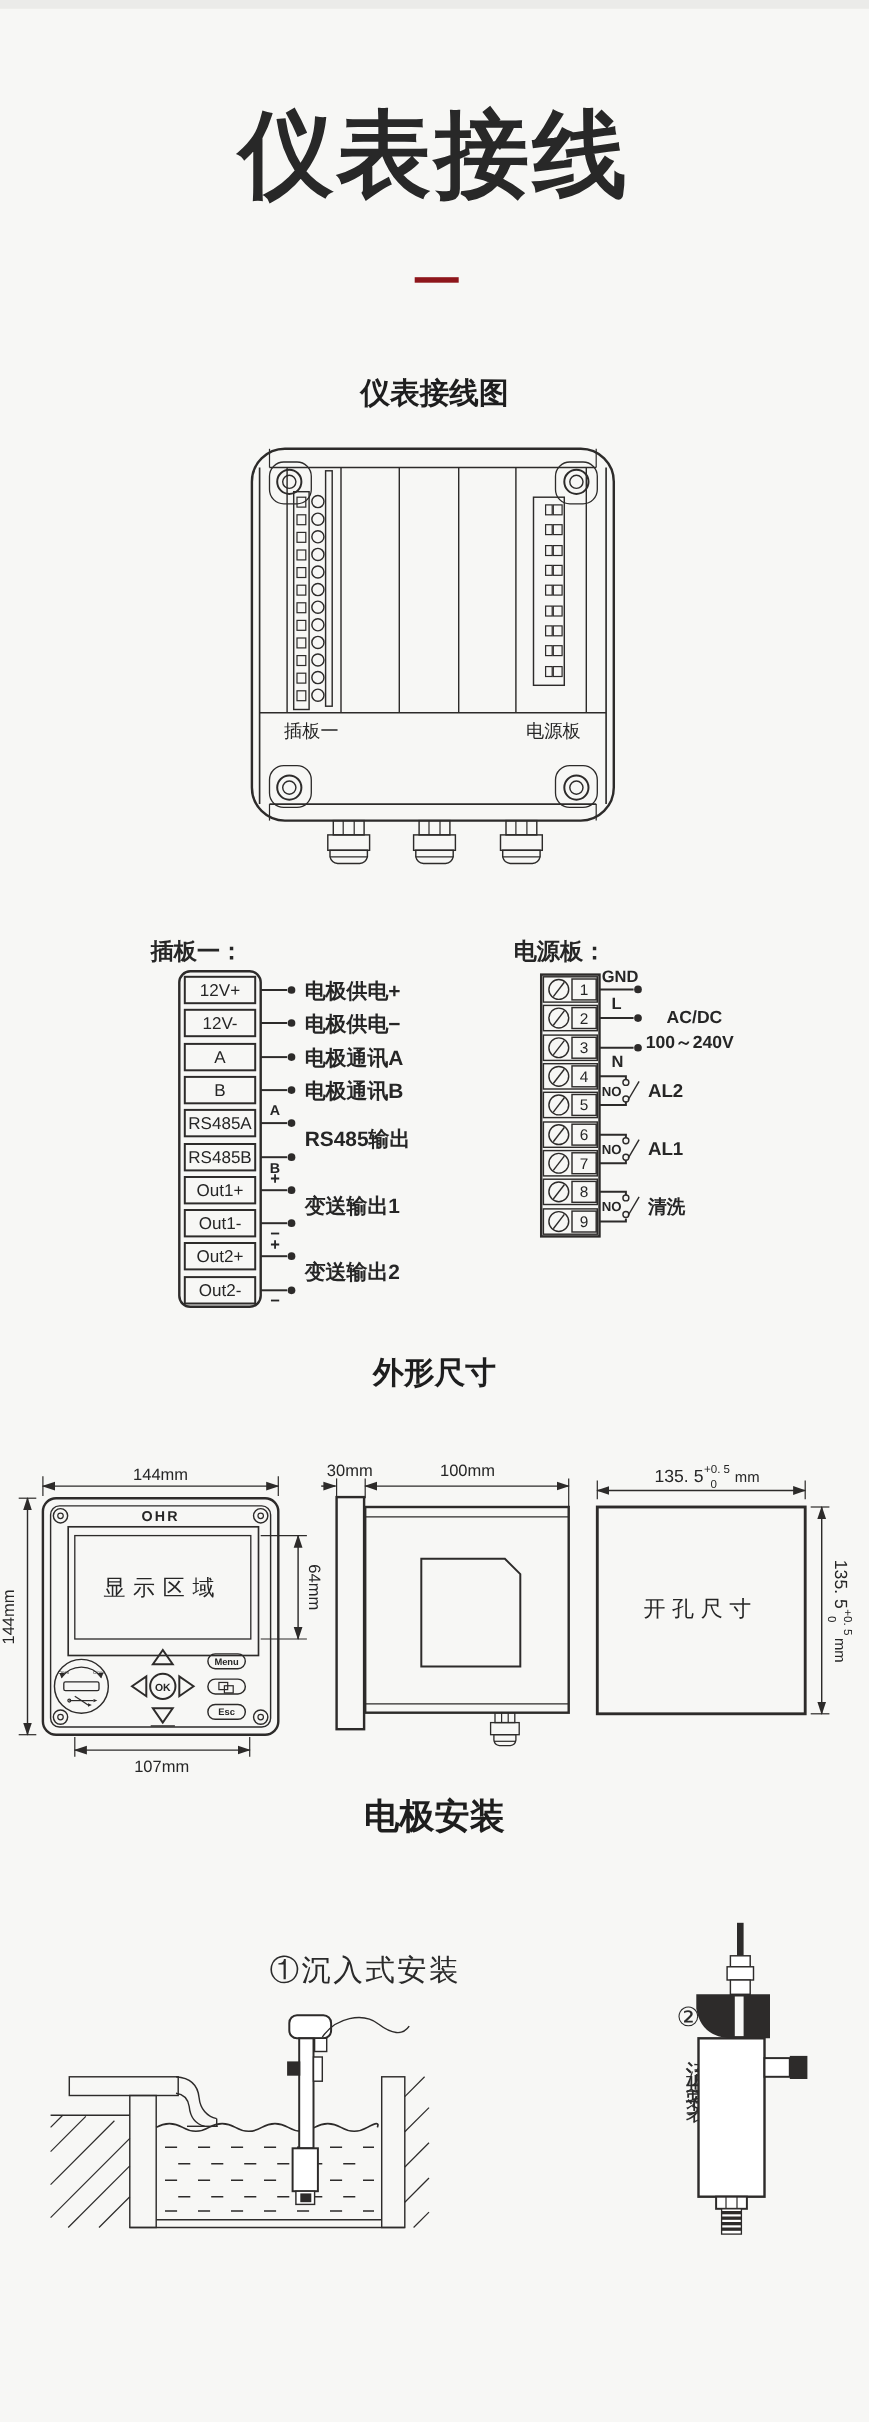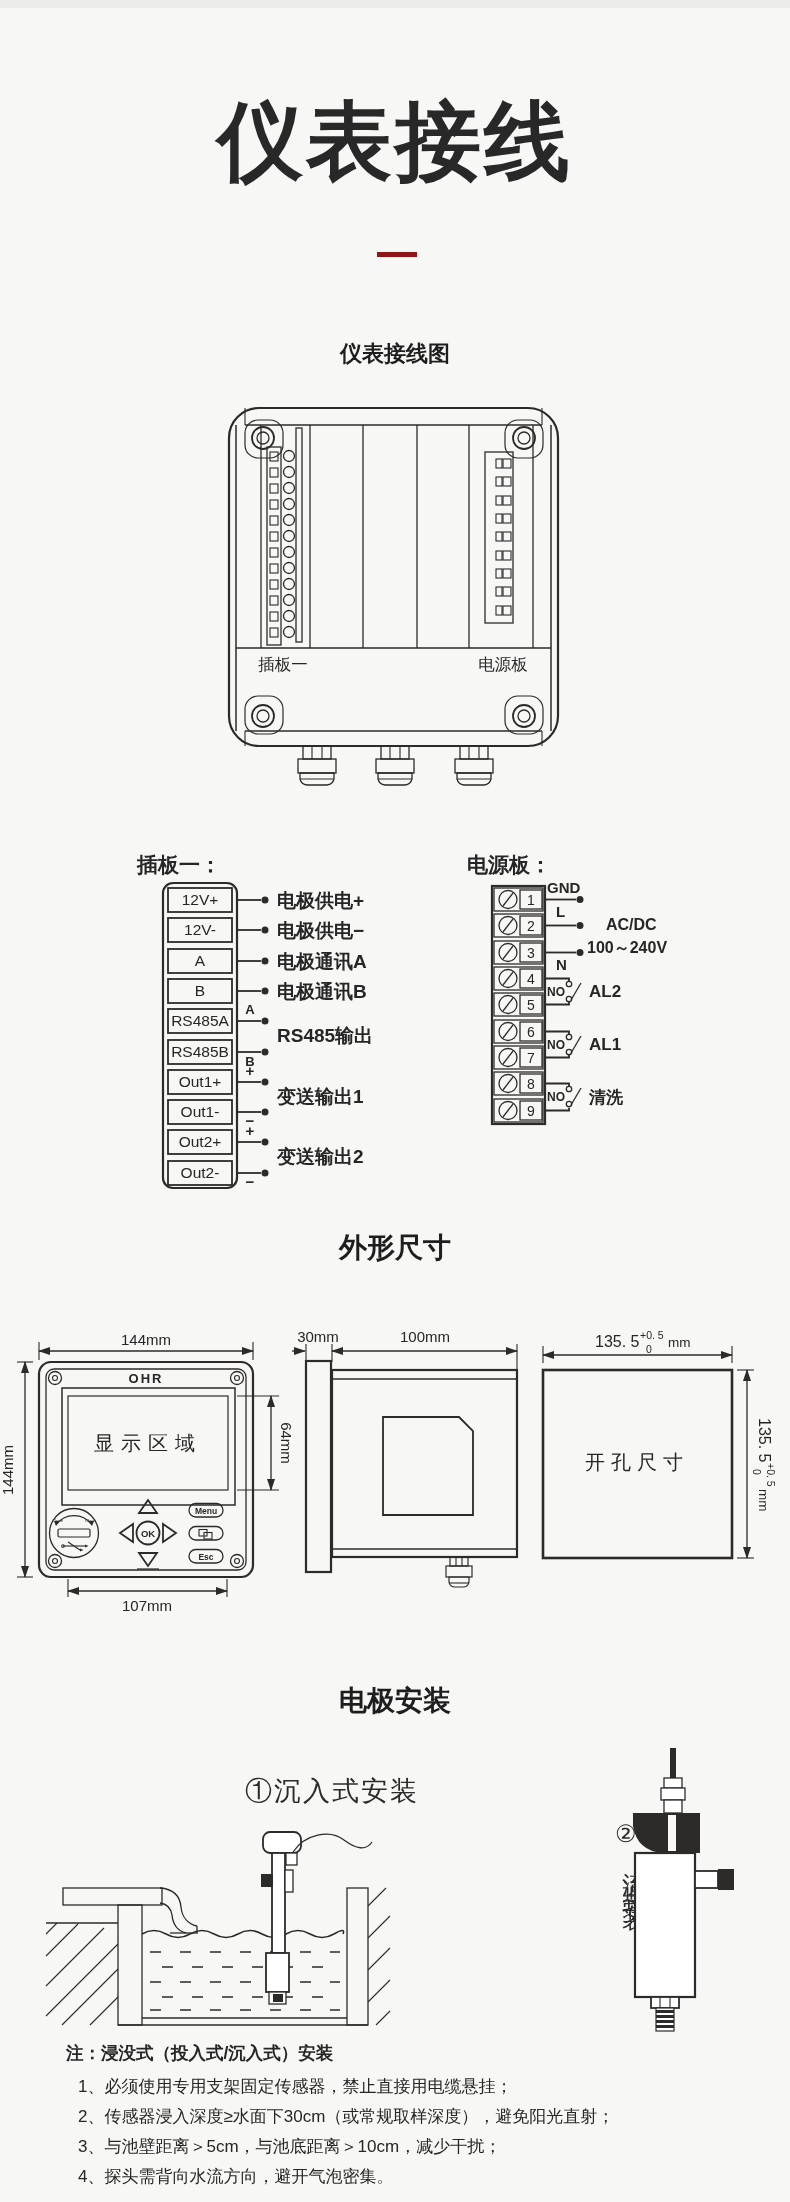--- a/index.html
+++ b/index.html
@@ -4,23 +4,23 @@
 <style>
   html,body{margin:0;padding:0;background:#e9e9e7;}
   #page{position:relative;width:790px;height:2202px;background:#f7f7f5;overflow:hidden;
         font-family:"Liberation Sans",sans-serif;}
   #topstrip{position:absolute;left:0;top:0;width:790px;height:8px;background:#ebebe9;}
   .abs{position:absolute;margin-left:41px;}
   .hdr{position:absolute;left:0;width:790px;text-align:center;font-weight:700;color:#1e1e1e;
        font-family:"Liberation Sans",sans-serif;}
   #t1{top:98px;font-size:86px;font-weight:800;letter-spacing:3px;color:#282828;line-height:1;}
   #d1{position:absolute;left:377px;top:252px;width:40px;height:5px;background:#8e161b;}
-  #h-wiring{top:339px;font-size:22px;}
+  #h-wiring{top:339px;font-size:27px;}
   #h-dim{top:1229px;font-size:28px;text-align:center;}
-  #h-inst{top:1682px;font-size:28px;}
+  #h-inst{top:1630px;font-size:32px;}
   .kai{font-family:"Liberation Serif",serif;color:#2b2b2b;}
   #m1{left:204px;top:1773px;font-size:27px;letter-spacing:2px;}
   #m2n{left:574px;top:1820px;font-size:24px;}
   #m2t{left:577px;top:1852px;font-size:24px;writing-mode:vertical-rl;letter-spacing:9px;height:170px;}
   #notes{position:absolute;left:66px;top:2041px;width:680px;color:#262626;}
   #notes .ntitle{font-size:17.5px;font-weight:600;margin-bottom:7px;}
   #notes .nitem{font-size:17px;font-weight:500;line-height:30px;margin-left:12px;}
   
   svg{position:absolute;left:0;top:0;}
   .s{stroke:#2d2b2a;stroke-width:1.5;fill:none;}
@@ -42,27 +42,20 @@
   <div id="d1"></div>
 
   <div id="h-wiring" class="hdr">仪表接线图</div>
   <div id="h-dim" class="hdr">外形尺寸</div>
   <div id="h-inst" class="hdr">电极安装</div>
 
   <div id="m1" class="abs kai">①沉入式安装</div>
   <div id="m2n" class="abs kai">②</div>
   <div id="m2t" class="abs kai">流通式安装</div>
 
-  <div id="notes">
-    <div class="ntitle">注：浸没式（投入式/沉入式）安装</div>
-    <div class="nitem">1、必须使用专用支架固定传感器，禁止直接用电缆悬挂；</div>
-    <div class="nitem">2、传感器浸入深度≥水面下30cm（或常规取样深度），避免阳光直射；</div>
-    <div class="nitem">3、与池壁距离＞5cm，与池底距离＞10cm，减少干扰；</div>
-    <div class="nitem">4、探头需背向水流方向，避开气泡密集。</div>
-  </div>
 
   <svg width="790" height="2202" viewBox="0 0 790 2202">
     <defs>
       <marker id="ma" markerWidth="12" markerHeight="10" refX="11" refY="5" orient="auto" markerUnits="userSpaceOnUse">
         <path d="M12,5 L0,1 L0,9 Z" fill="#2d2b2a"></path>
       </marker>
       <marker id="ms" markerWidth="12" markerHeight="10" refX="1" refY="5" orient="auto" markerUnits="userSpaceOnUse">
         <path d="M0,5 L12,1 L12,9 Z" fill="#2d2b2a"></path>
       </marker>
       <pattern id="hat" width="7" height="7" patternUnits="userSpaceOnUse" patternTransform="rotate(-45)">

